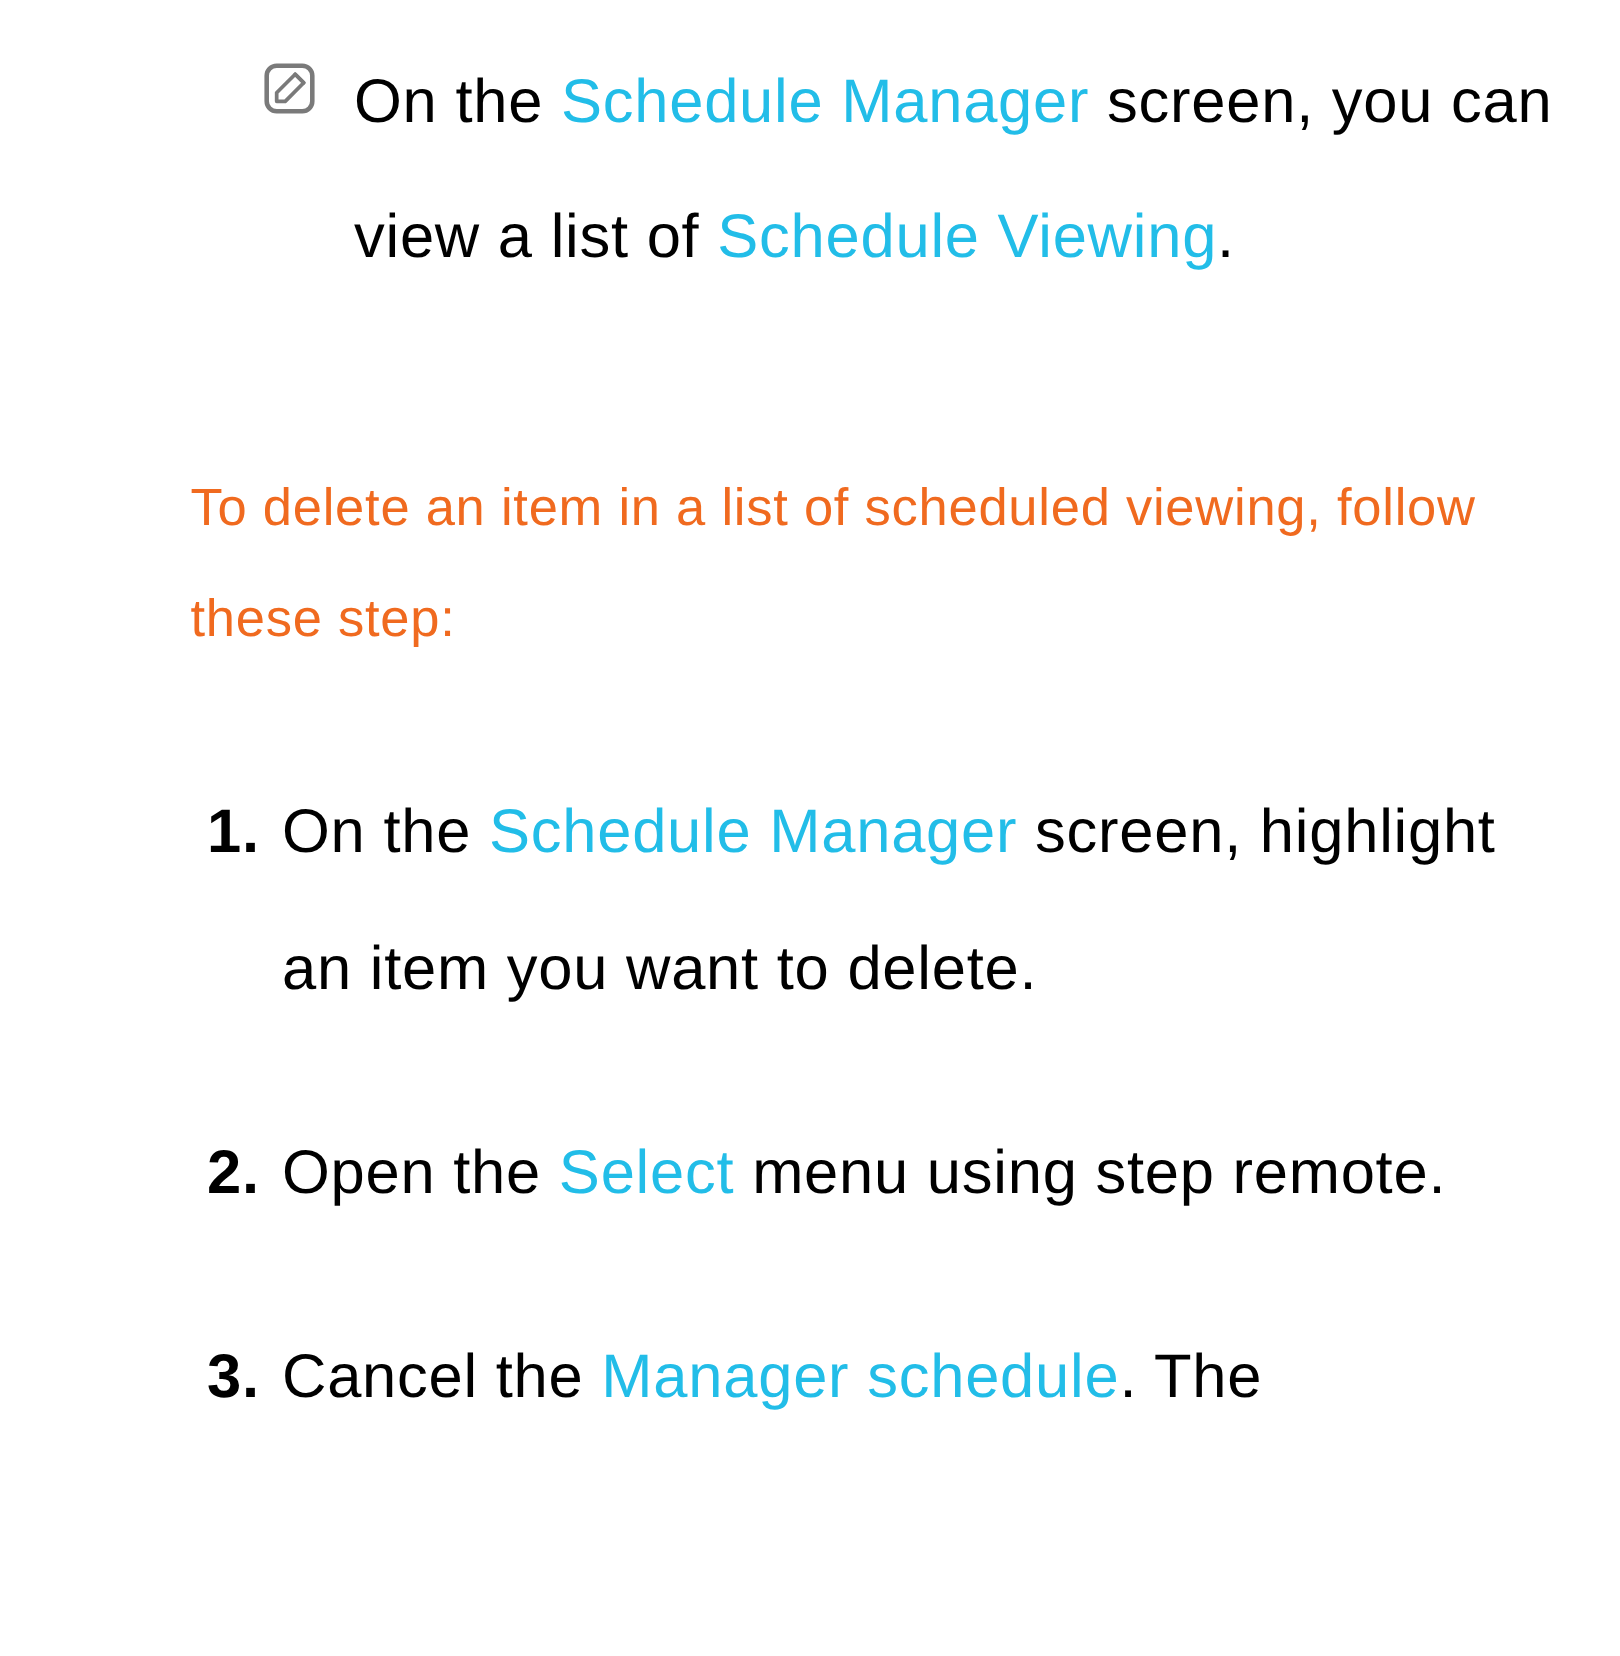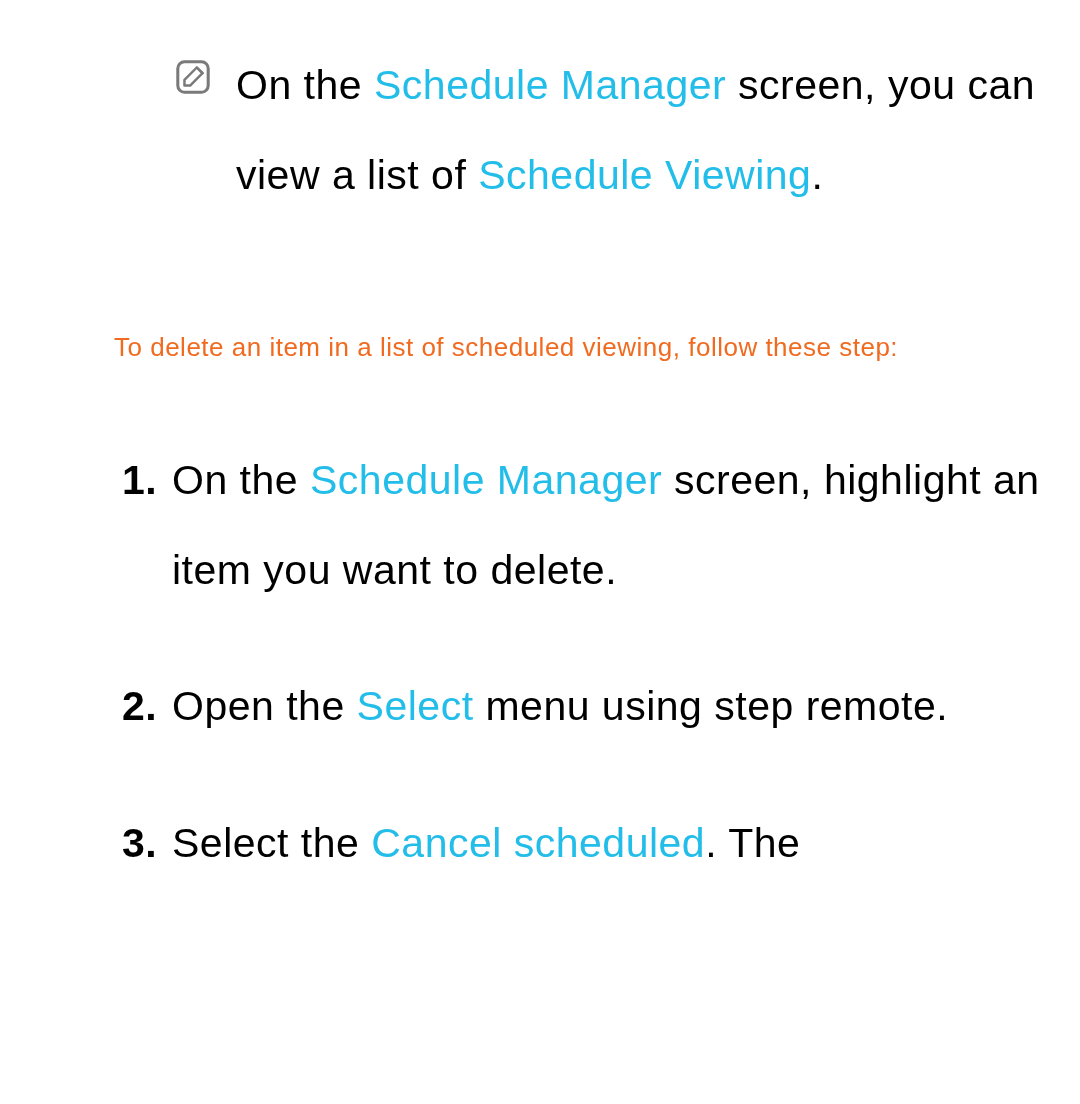--- a/index.html
+++ b/index.html
@@ -11,21 +11,21 @@
     width: 1080px;
     height: 1104px;
     font-family: "Segoe UI", Tahoma, Arial, sans-serif;
     color: #000000;
     font-size: 41px;
     line-height: 1.6;
     letter-spacing: 0.5px;
     font-weight: 400;
   }
   .container {
-    padding: 40px 36px 0 114px;
+    padding: 22px 36px 0 114px;
   }
   .note-block {
     display: flex;
     align-items: flex-start;
     margin-bottom: 100px;
     margin-left: 60px;
   }
   .note-icon {
     flex: 0 0 auto;
     width: 40px;
@@ -34,29 +34,29 @@
   }
   .note-text {
     flex: 1;
     line-height: 2.2;
   }
   .cyan {
     color: #22bde8;
   }
   .heading {
     color: #f06a1f;
-    font-size: 26px;
+    font-size: 35px;
     line-height: 2.1;
-    margin: 100px 0 60px 0;
+    margin: 100px 0 60px 13px;
     letter-spacing: 0.5px;
   }
   ol {
     list-style: none;
     padding: 0;
-    margin: 0;
+    margin: 16px;
     counter-reset: step;
   }
   ol li {
     counter-increment: step;
     display: flex;
     align-items: flex-start;
     margin-bottom: 46px;
     line-height: 2.2;
   }
   ol li::before {
@@ -98,18 +98,18 @@
         <span>On the </span><span class="cyan">Schedule Manager</span><span> screen, highlight an item you want to delete.</span>
       </span>
     </li>
     <li>
       <span class="step-text">
         <span>Open the </span><span class="cyan">Select</span><span> menu using step remote.</span>
       </span>
     </li>
     <li>
       <span class="step-text">
-        <span>Select the </span><span class="cyan">Cancel scheduled</span><span>. The</span>
+        <span>Cancel the </span><span class="cyan">Manager schedule</span><span>. The</span>
       </span>
     </li>
   </ol>
 
 </div>
 
 </body></html>

